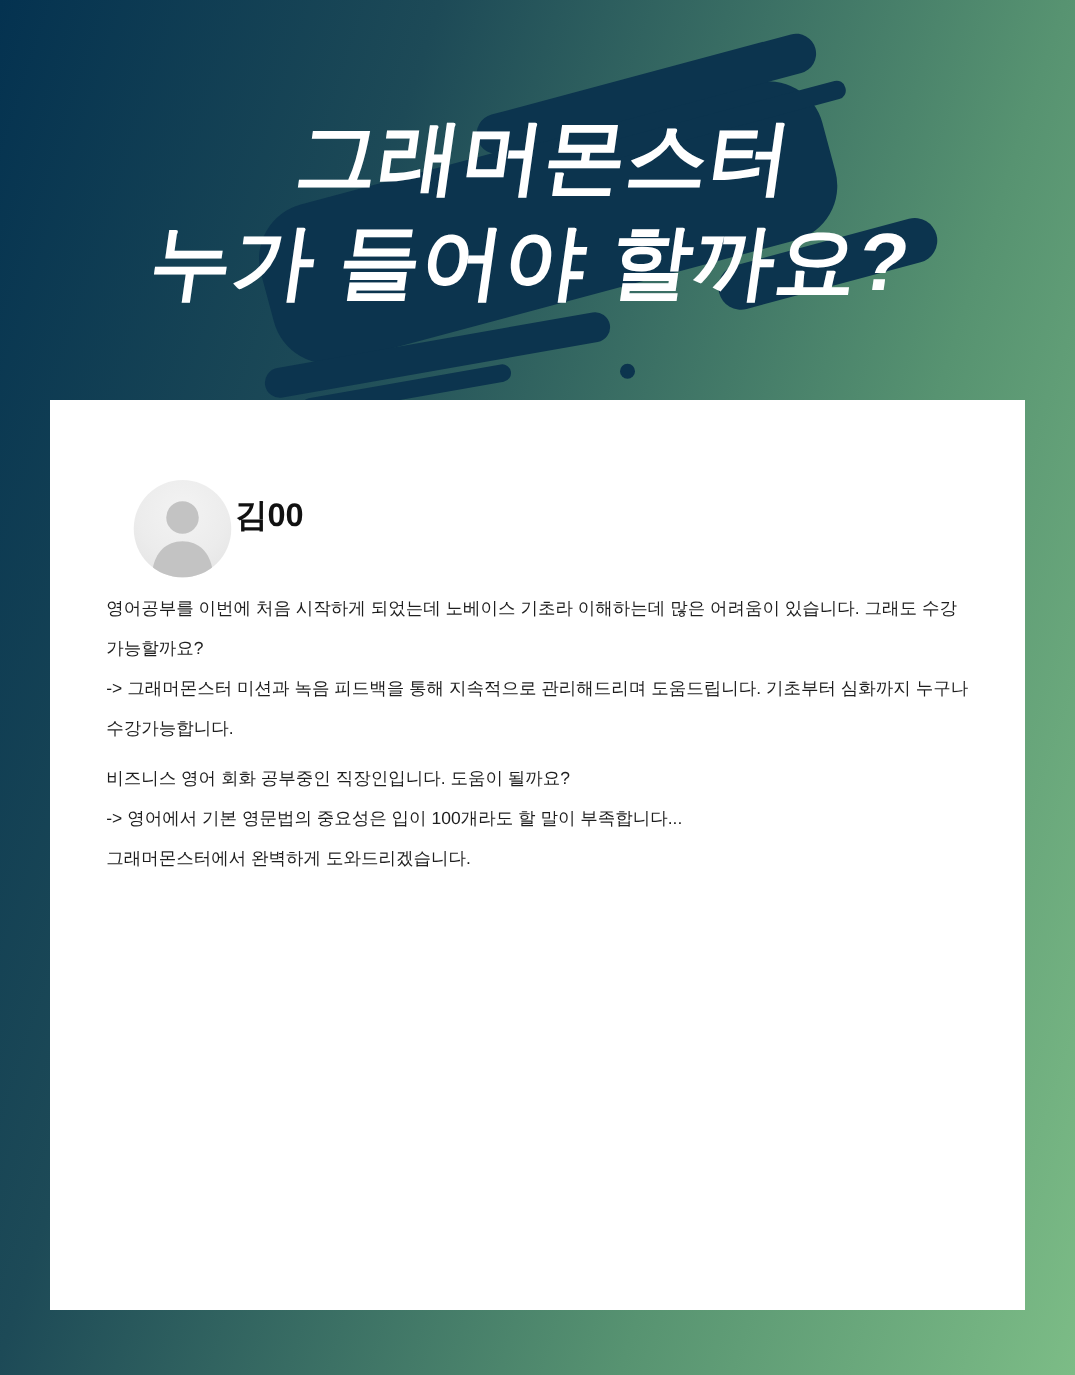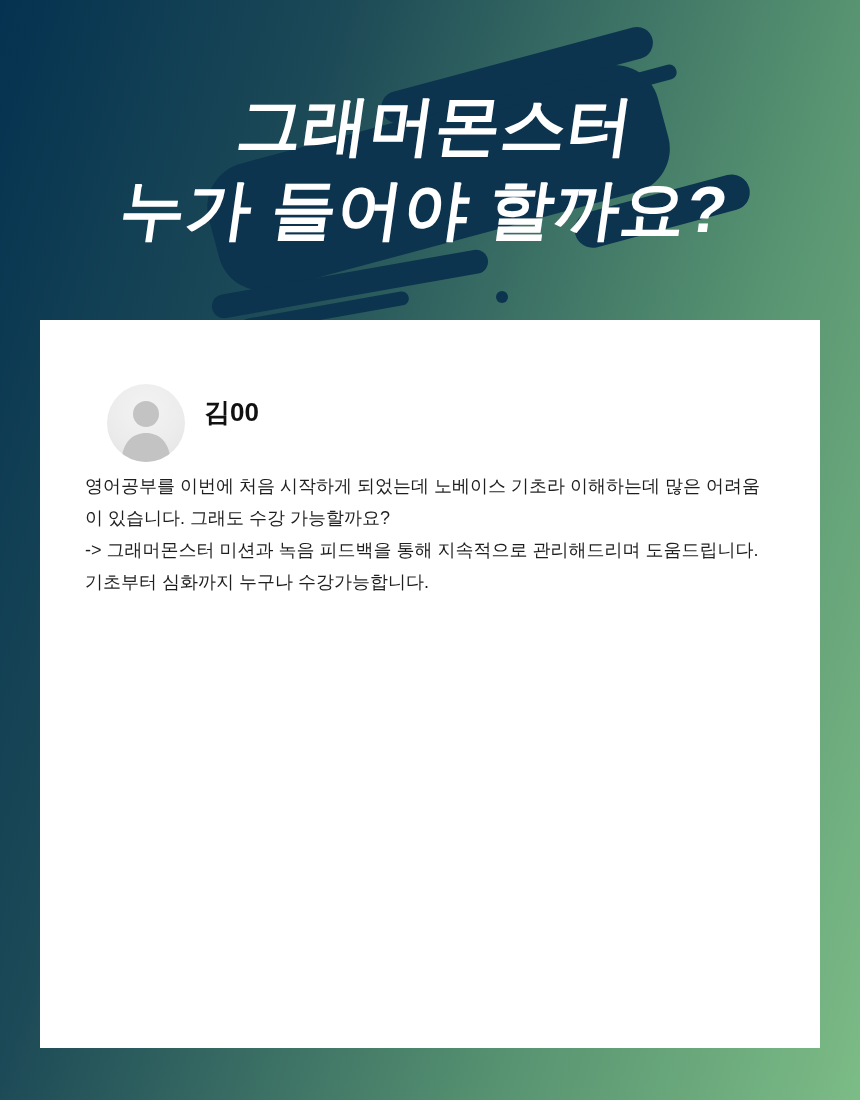--- a/index.html
+++ b/index.html
@@ -43,26 +43,26 @@
   }
   .avatar {
     width: 78px; height: 78px;
     border-radius: 50%;
     overflow: hidden;
     background: radial-gradient(circle at 50% 32%, #f3f3f3 0%, #ececec 55%, #e2e2e2 100%);
     flex: 0 0 auto;
   }
   .avatar svg { display: block; width: 78px; height: 78px; }
   .reviewer-name {
-    margin-left: 19px; padding-top: 11px;
+    margin-left: 3px; padding-top: 11px;
     font-size: 26px; font-weight: 700; color: #111111;
   }
   .qa-text {
     margin: 8px 0 6px 0;
-    font-size: 18px; line-height: 32px;
+    font-size: 14px; line-height: 32px;
     color: #1e1e1e;
     white-space: pre-line;
   }
 </style>
 </head>
 <body>
 
 <div class="poster">
 
   <svg class="brush-svg" viewBox="0 0 860 360" xmlns="http://www.w3.org/2000/svg" aria-hidden="true">
@@ -98,16 +98,19 @@
         <div class="reviewer-name">김00</div>
       </div>
       <div class="qa-text">영어공부를 이번에 처음 시작하게 되었는데 노베이스 기초라 이해하는데 많은 어려움이 있습니다. 그래도 수강 가능할까요?
 -&gt; 그래머몬스터 미션과 녹음 피드백을 통해 지속적으로 관리해드리며 도움드립니다. 기초부터 심화까지 누구나 수강가능합니다.</div>
     </div>
 
     <div class="qa-item">
     </div>
 
     <div class="qa-item">
+      <div class="qa-text">비즈니스 영어 회화 공부중인 직장인입니다. 도움이 될까요?
+-&gt; 영어에서 기본 영문법의 중요성은 입이 100개라도 할 말이 부족합니다...
+그래머몬스터에서 완벽하게 도와드리겠습니다.</div>
     </div>
 
   </div>
 </div>
 
 </body></html>

